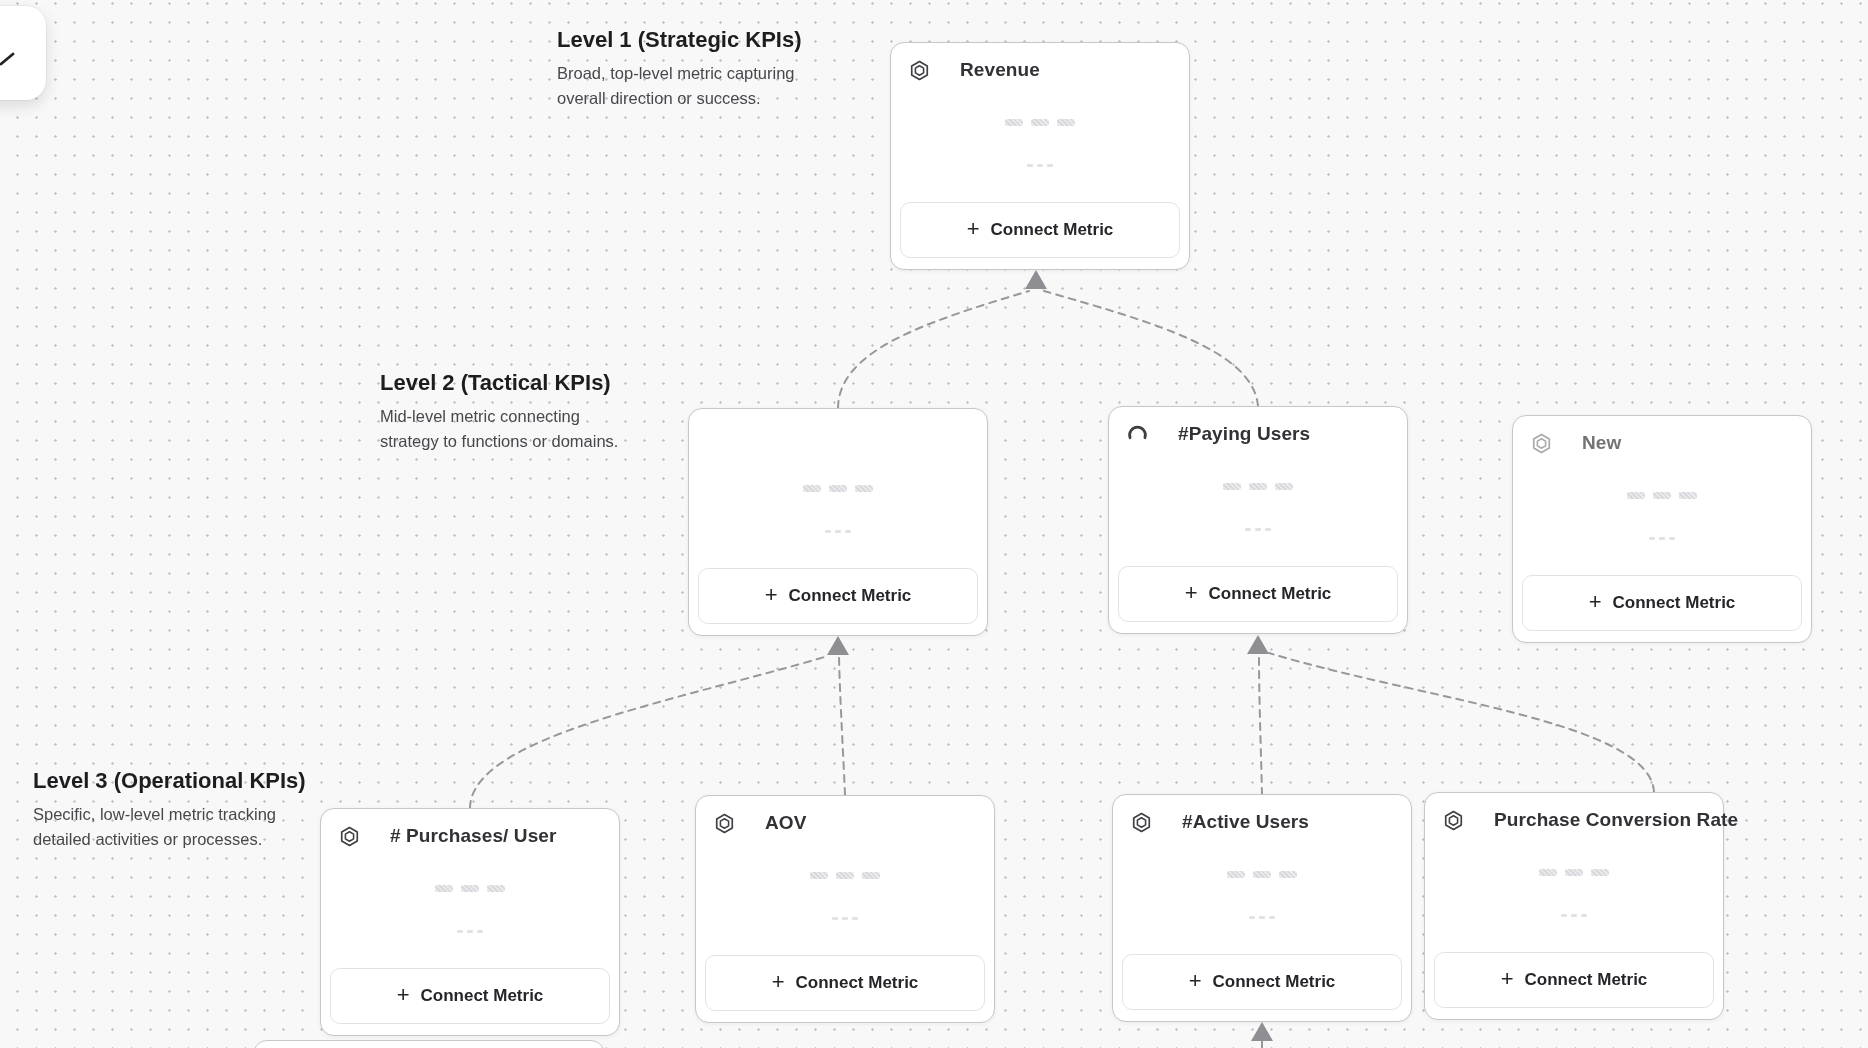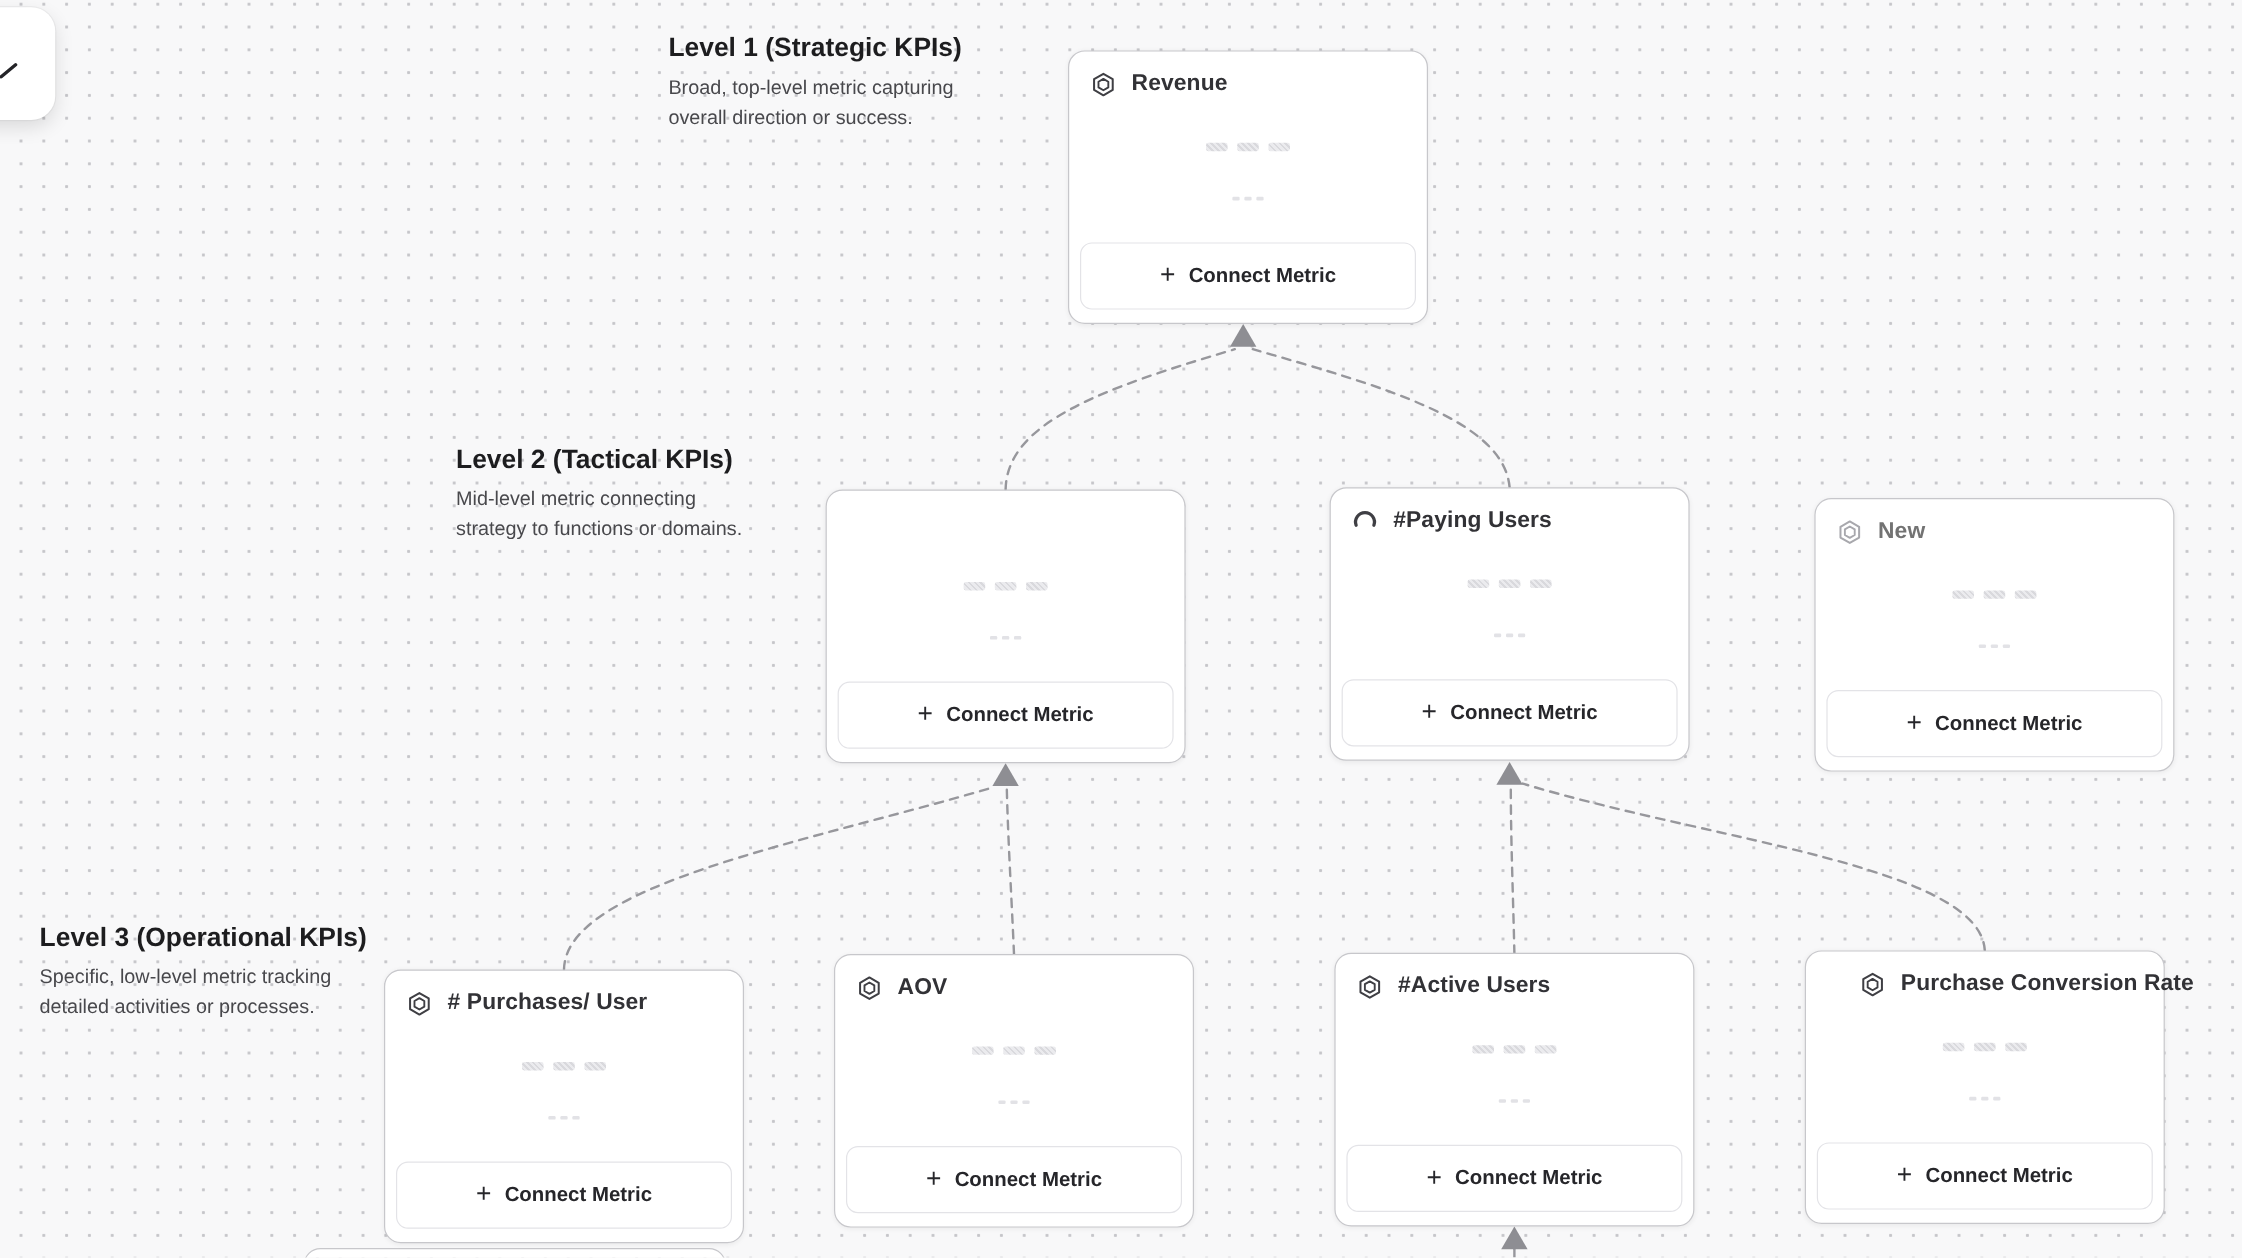--- a/index.html
+++ b/index.html
@@ -14,21 +14,21 @@
     background-size:19px 19px;background-position:8px 13px;
   }
   #connector-layer{position:absolute;inset:0;pointer-events:none;}
   .level-title{position:absolute;font-size:22px;font-weight:700;color:#1d1d1f;white-space:nowrap;}
   .level-desc{position:absolute;font-size:16.5px;line-height:25px;color:#48484c;width:258px;}
   .card{
     position:absolute;width:300px;height:228px;background:#ffffff;
     border:1.4px solid #c7c7cb;border-radius:14px;
     box-shadow:0 1px 4px rgba(0,0,0,.06);box-sizing:border-box;
   }
-  .card-header{display:flex;align-items:center;gap:13px;padding:16px 18px 0 18px;}
+  .card-header{display:flex;align-items:center;gap:30px;padding:16px 18px 0 18px;}
   .card-icon{width:21px;height:21px;flex:0 0 auto;display:flex;align-items:center;justify-content:center;}
   .card-title{font-size:19px;font-weight:700;color:#323236;letter-spacing:.1px;white-space:nowrap;}
   .card.muted .card-title{color:#737373;}
   .card.muted .hex-stroke{stroke:#a8a8ad;}
   .skeleton-row1{position:absolute;top:76px;left:0;right:0;display:flex;justify-content:center;gap:8px;}
   .sk-bar{
     width:18px;height:7px;border-radius:2px;
     background:repeating-linear-gradient(45deg,#d9d9dd 0 1.5px,#ebebee 1.5px 3.5px);
   }
   .skeleton-row2{position:absolute;top:121px;left:0;right:0;display:flex;justify-content:center;gap:4px;}
@@ -261,21 +261,21 @@
       <span class="sk-dash"></span>
       <span class="sk-dash"></span>
       <span class="sk-dash"></span>
     </div>
     <div class="connect-btn">
       <span class="plus">+</span>
       <span>Connect Metric</span>
     </div>
   </div>
 
-  <div class="card" style="left: 1504px; top: 792px; padding-left: 27px;">
+  <div class="card" style="left: 1424px; top: 792px;">
     <div class="card-header">
       <span class="card-icon">
         <svg width="21" height="21" viewBox="0 0 20 20" fill="none">
           <path class="hex-stroke" d="M10 1.5 L17.4 5.75 L17.4 14.25 L10 18.5 L2.6 14.25 L2.6 5.75 Z" stroke="#3f3f44" stroke-width="1.6" stroke-linejoin="round"></path>
           <path class="hex-stroke" d="M10 5.5 L13.9 7.75 L13.9 12.25 L10 14.5 L6.1 12.25 L6.1 7.75 Z" stroke="#3f3f44" stroke-width="1.5" stroke-linejoin="round"></path>
         </svg>
       </span>
 
       <span class="card-title">Purchase Conversion Rate</span>
     </div>

